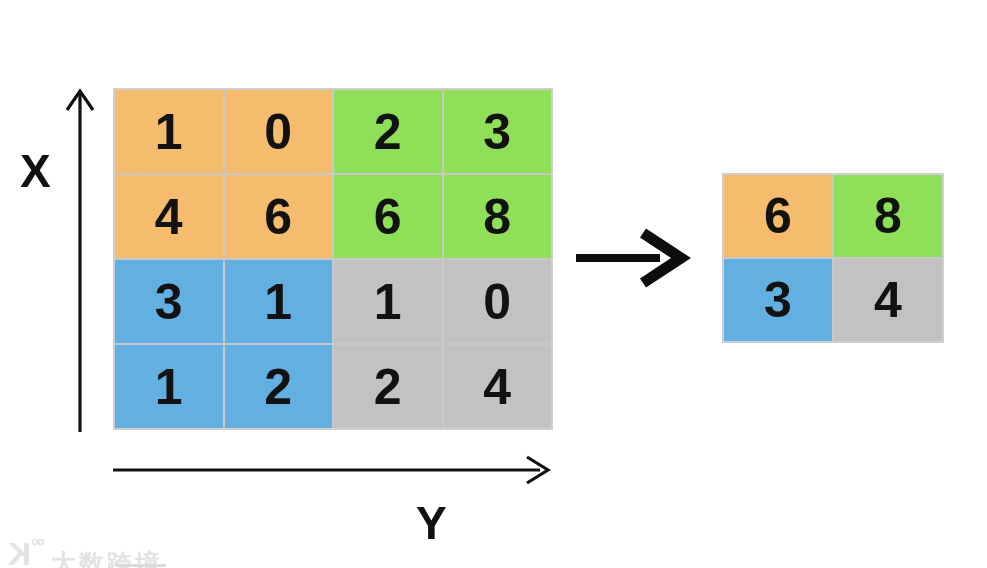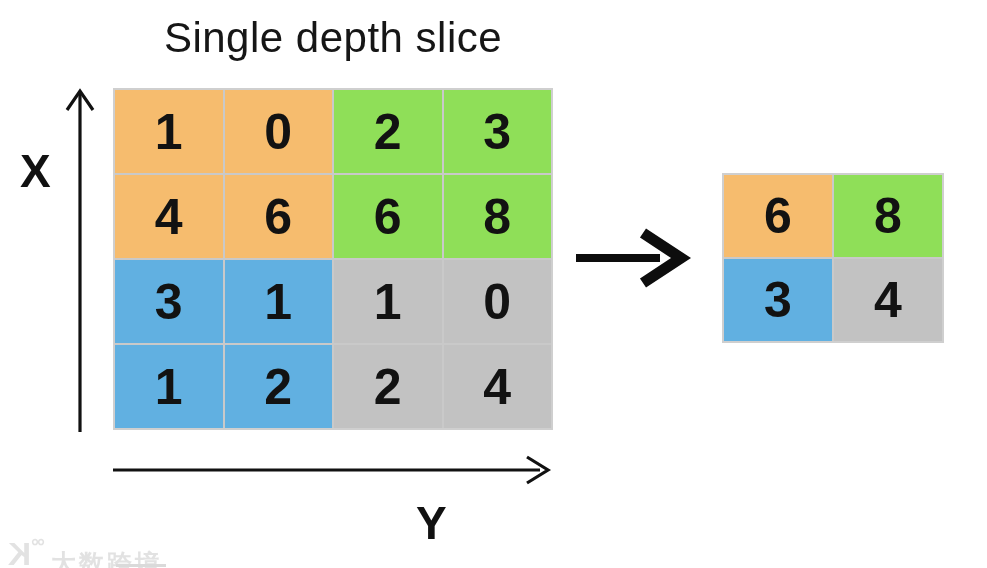--- a/index.html
+++ b/index.html
@@ -103,21 +103,20 @@
     width: 50px;
     height: 3px;
     background: #dadada;
   }
 </style>
 </head>
 <body>
 
 <div class="canvas">
 
-  <div class="title">Single depth slice</div>
 
   <svg class="overlay" width="987" height="568" viewBox="0 0 987 568">
     <g stroke="#111111" fill="none" stroke-width="3.2">
       <line x1="80" y1="432" x2="80" y2="94"></line>
       <polyline points="67,110 80,91 93,110"></polyline>
     </g>
     <g stroke="#111111" fill="none" stroke-width="3.2">
       <line x1="113" y1="470" x2="540" y2="470"></line>
       <polyline points="527,457 548,470 527,483"></polyline>
     </g>

